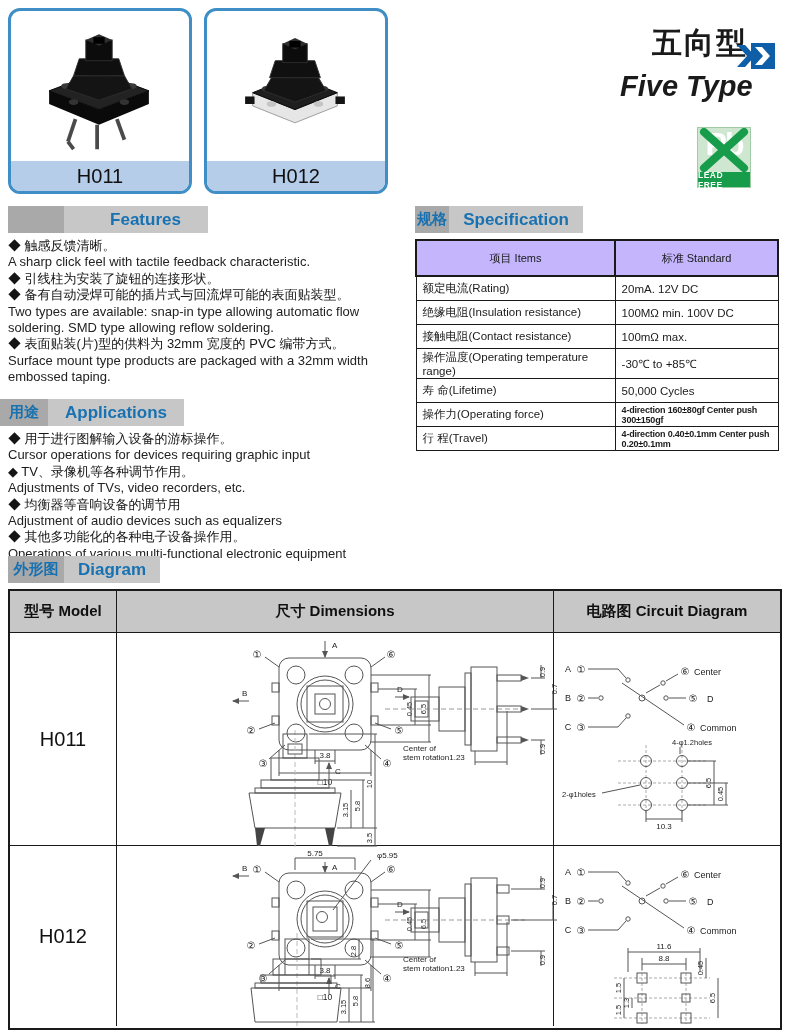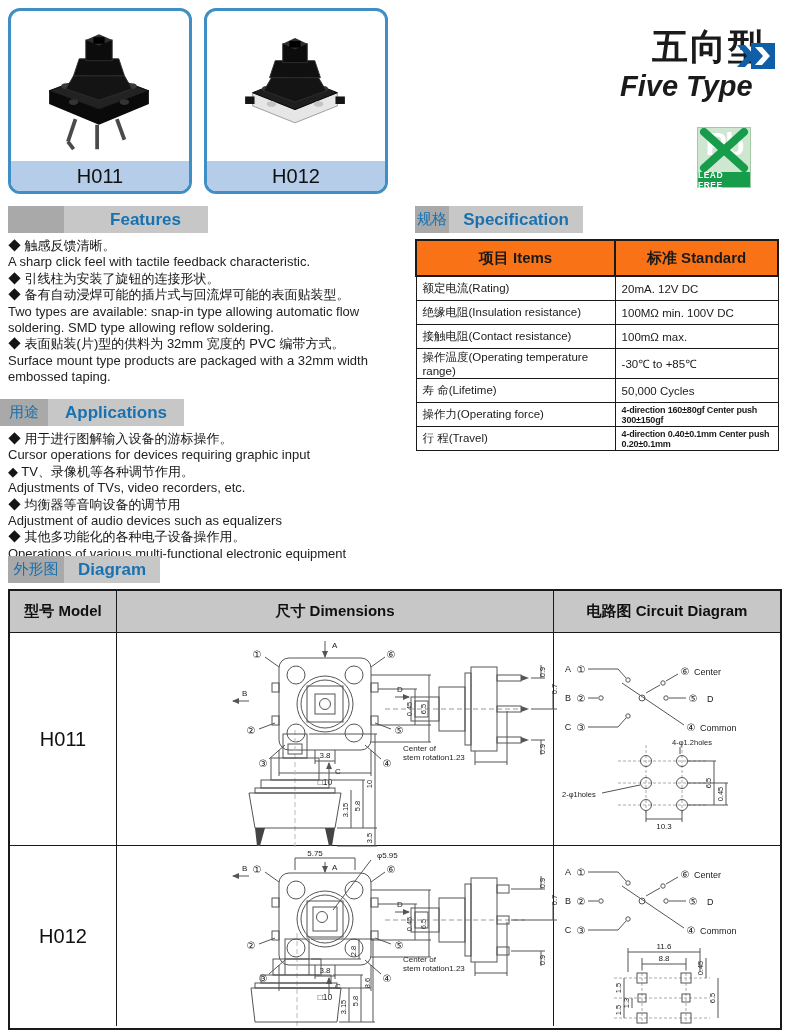--- a/index.html
+++ b/index.html
@@ -6,46 +6,46 @@
   body{width:786px;height:1032px;position:relative;overflow:hidden;
        font-family:"Liberation Sans",sans-serif;color:#1a1a1a;}
 
   
   .card{position:absolute;width:178px;height:180px;border:3px solid #3f8fc6;border-radius:12px;background:#fff;overflow:hidden;}
   .card .caption{position:absolute;left:0;right:0;bottom:0;height:30px;background:#b5cde8;
                  display:flex;align-items:center;justify-content:center;font-size:20px;color:#101010;}
   .card svg{position:absolute;left:8px;top:2px;}
 
   
-  .title-cn{position:absolute;left:652px;top:23px;font-size:36px;font-weight:bold;letter-spacing:2px;}
+  .title-cn{position:absolute;left:652px;top:23px;font-size:30px;font-weight:bold;letter-spacing:2px;}
   .title-en{position:absolute;left:620px;top:70px;font-size:29px;font-weight:bold;font-style:italic;}
   .arrow-icon{position:absolute;left:736px;top:40px;}
 
   
   .badge{position:absolute;left:697px;top:127px;width:52px;height:59px;background:#cfe7d0;border:1px solid #9fcca5;}
   .badge .pb{position:absolute;left:0;top:-2px;width:100%;text-align:center;font-size:32px;font-weight:bold;color:#ffffff;letter-spacing:-2px;}
   .badge .bar{position:absolute;left:0;right:0;bottom:0;height:15px;background:#169c4a;display:flex;align-items:center;justify-content:center;}
   .badge .bar span{color:#fff;font-size:8.5px;font-weight:bold;letter-spacing:.5px;}
   .badge svg{position:absolute;left:0;top:0;}
 
   
   .sec{position:absolute;height:27px;display:flex;align-items:stretch;}
-  .sec .cn{background:#a9a9a9;color:#1872b2;font-size:15px;font-weight:normal;
+  .sec .cn{background:#a9a9a9;color:#1872b2;font-size:15px;font-weight:bold;
            display:flex;align-items:center;justify-content:center;}
   .sec .en{background:#c7c7c7;color:#1872b2;font-size:17px;font-weight:bold;
            display:flex;align-items:center;justify-content:center;padding:0 14px;}
 
   
   .textblock{position:absolute;width:396px;font-size:13px;line-height:16.4px;}
   .textblock .cn{color:#151515;}
   .textblock .en{color:#222;}
 
   
   table.spec{position:absolute;left:415px;top:239px;width:364px;border-collapse:collapse;}
-  table.spec th{background:#f97316;border:2px solid #1a1a1a;font-size:15px;font-weight:bold;height:32px;}
+  table.spec th{background:#c4b5fd;border:2px solid #1a1a1a;font-size:11px;font-weight:normal;height:32px;}
   table.spec td{border:1.5px solid #1a1a1a;font-size:11.5px;height:21px;padding:1px 6px;}
   table.spec td.item{width:55%;}
   table.spec td.small{font-size:9px;font-weight:bold;letter-spacing:-0.2px;}
 
   
   .dgt{position:absolute;left:8px;top:589px;width:770px;height:437px;border:2px solid #1a1a1a;
        display:grid;grid-template-columns:107px 437px 1fr;grid-template-rows:42px 213px 180px;}
   .dgt .cell{border-right:1.5px solid #1a1a1a;border-bottom:1.5px solid #1a1a1a;position:relative;}
   .dgt .cell.last-col{border-right:none;}
   .dgt .cell.last-row{border-bottom:none;}

